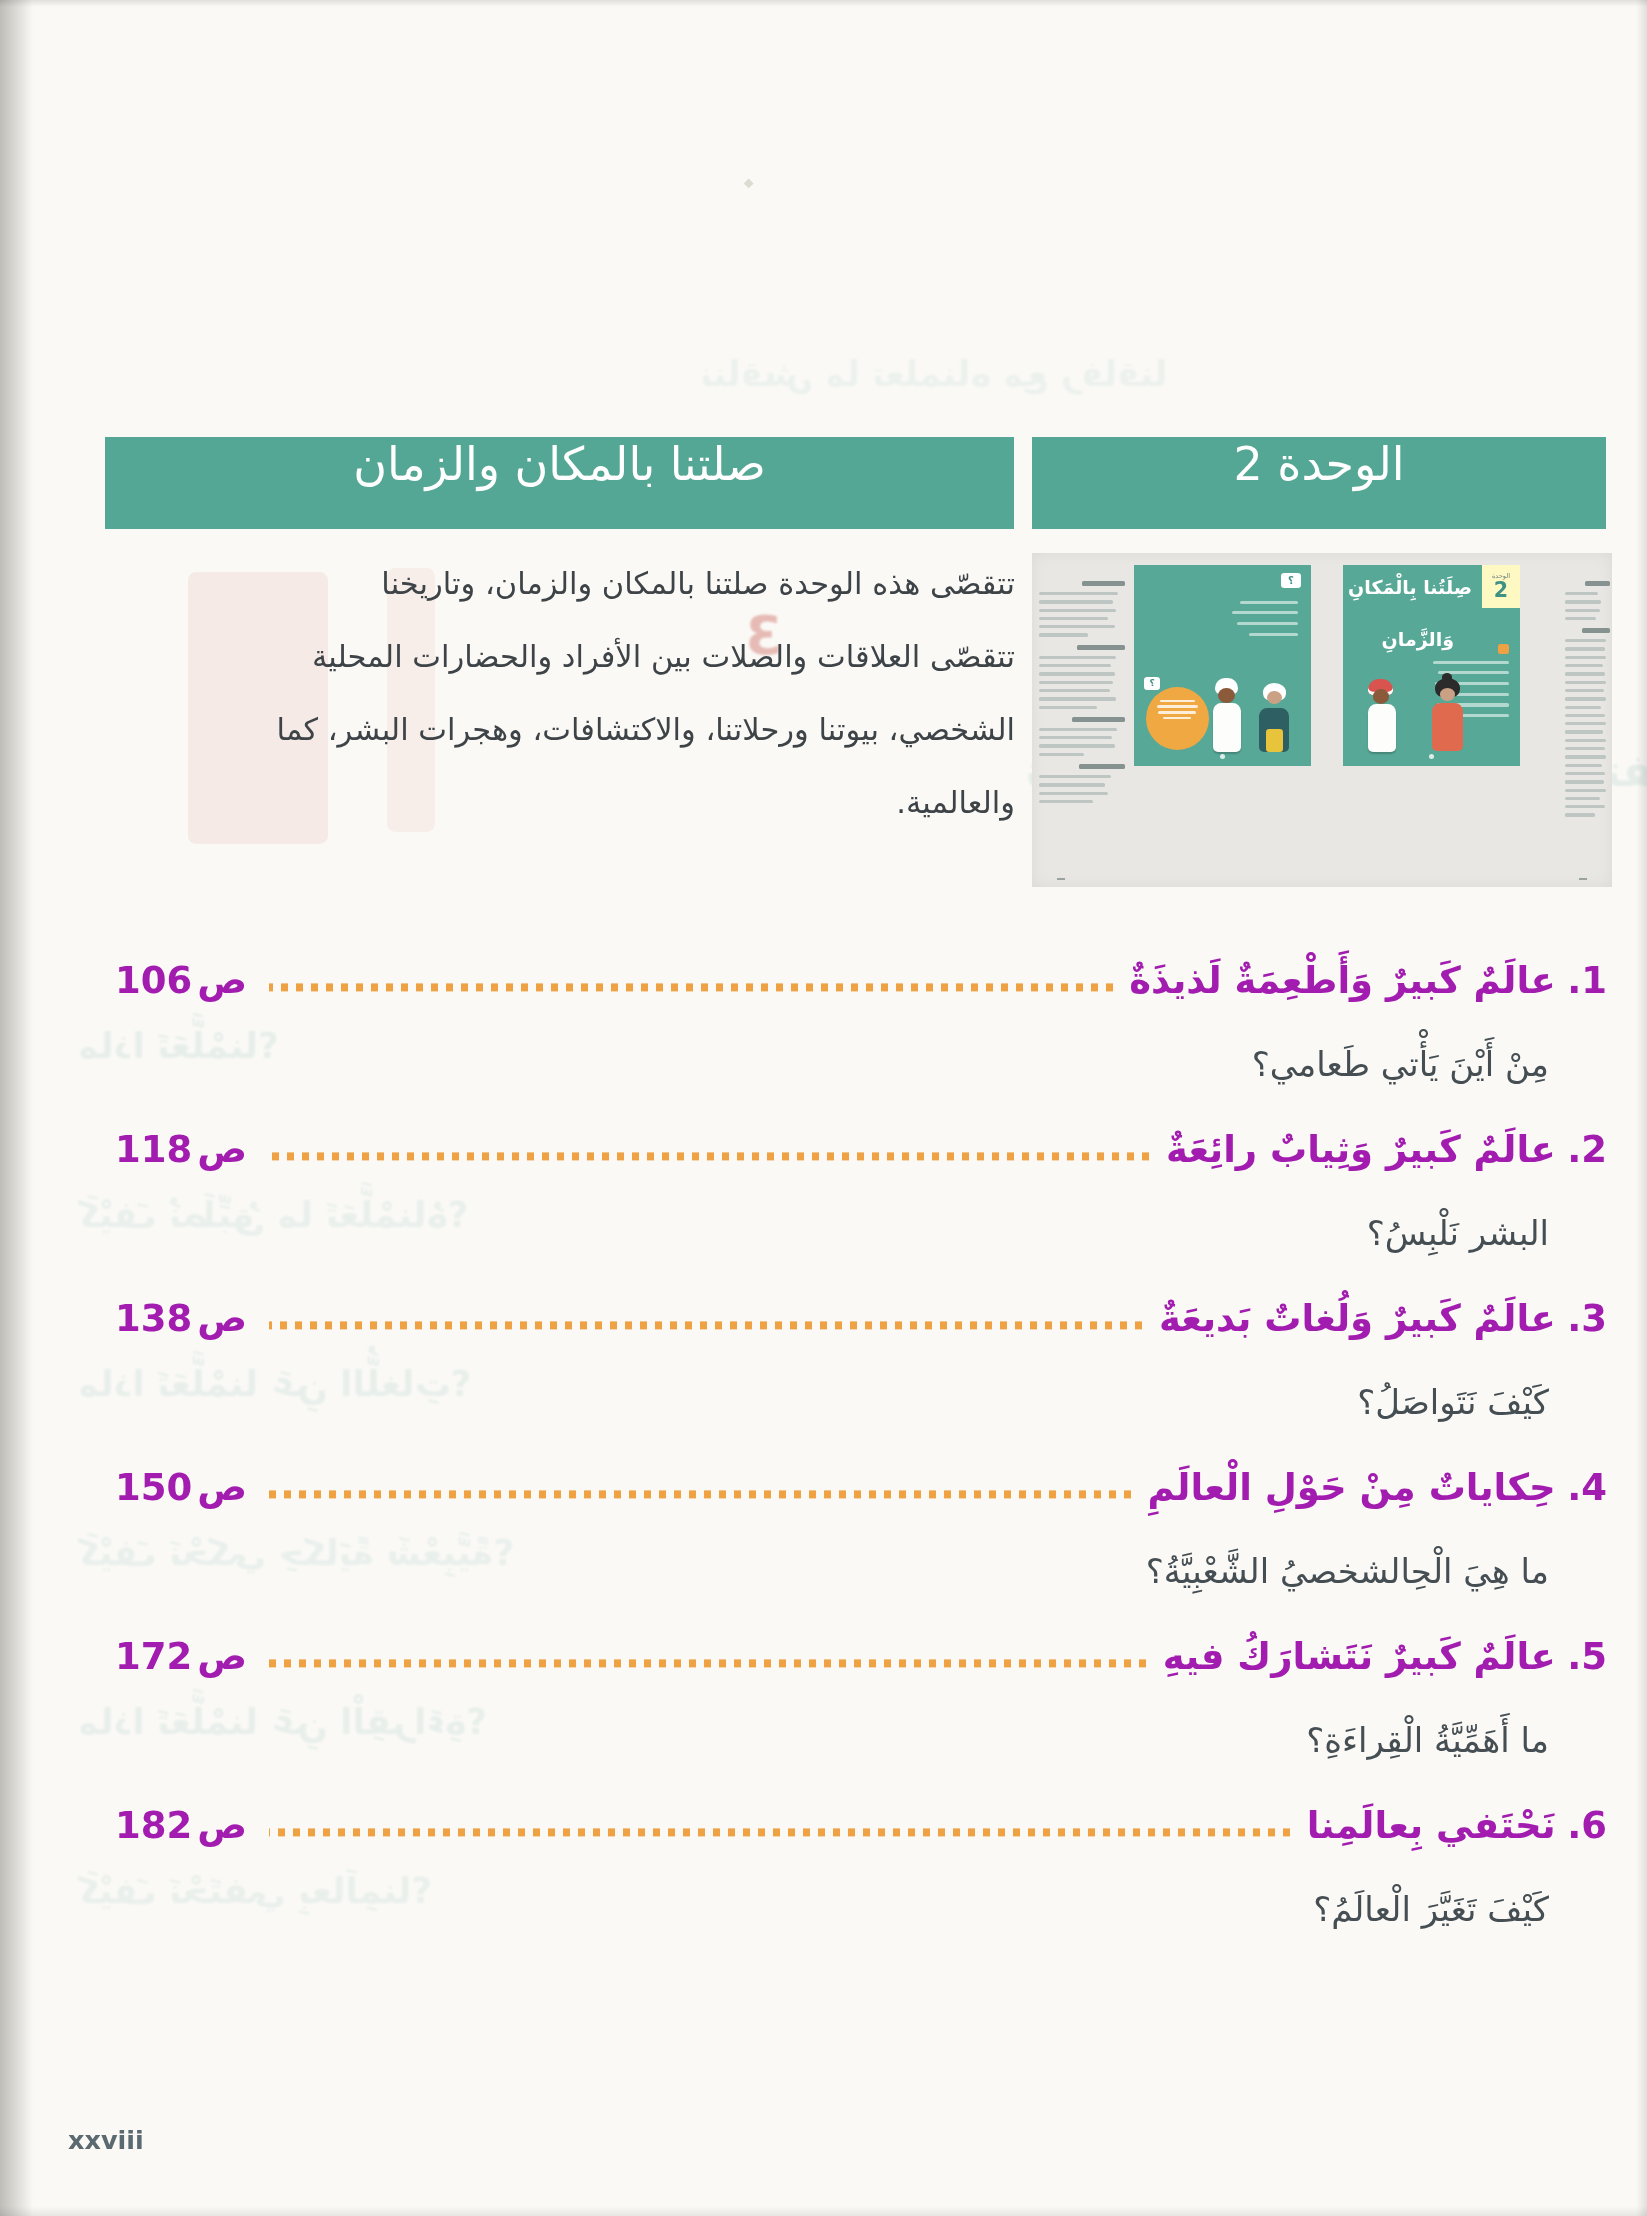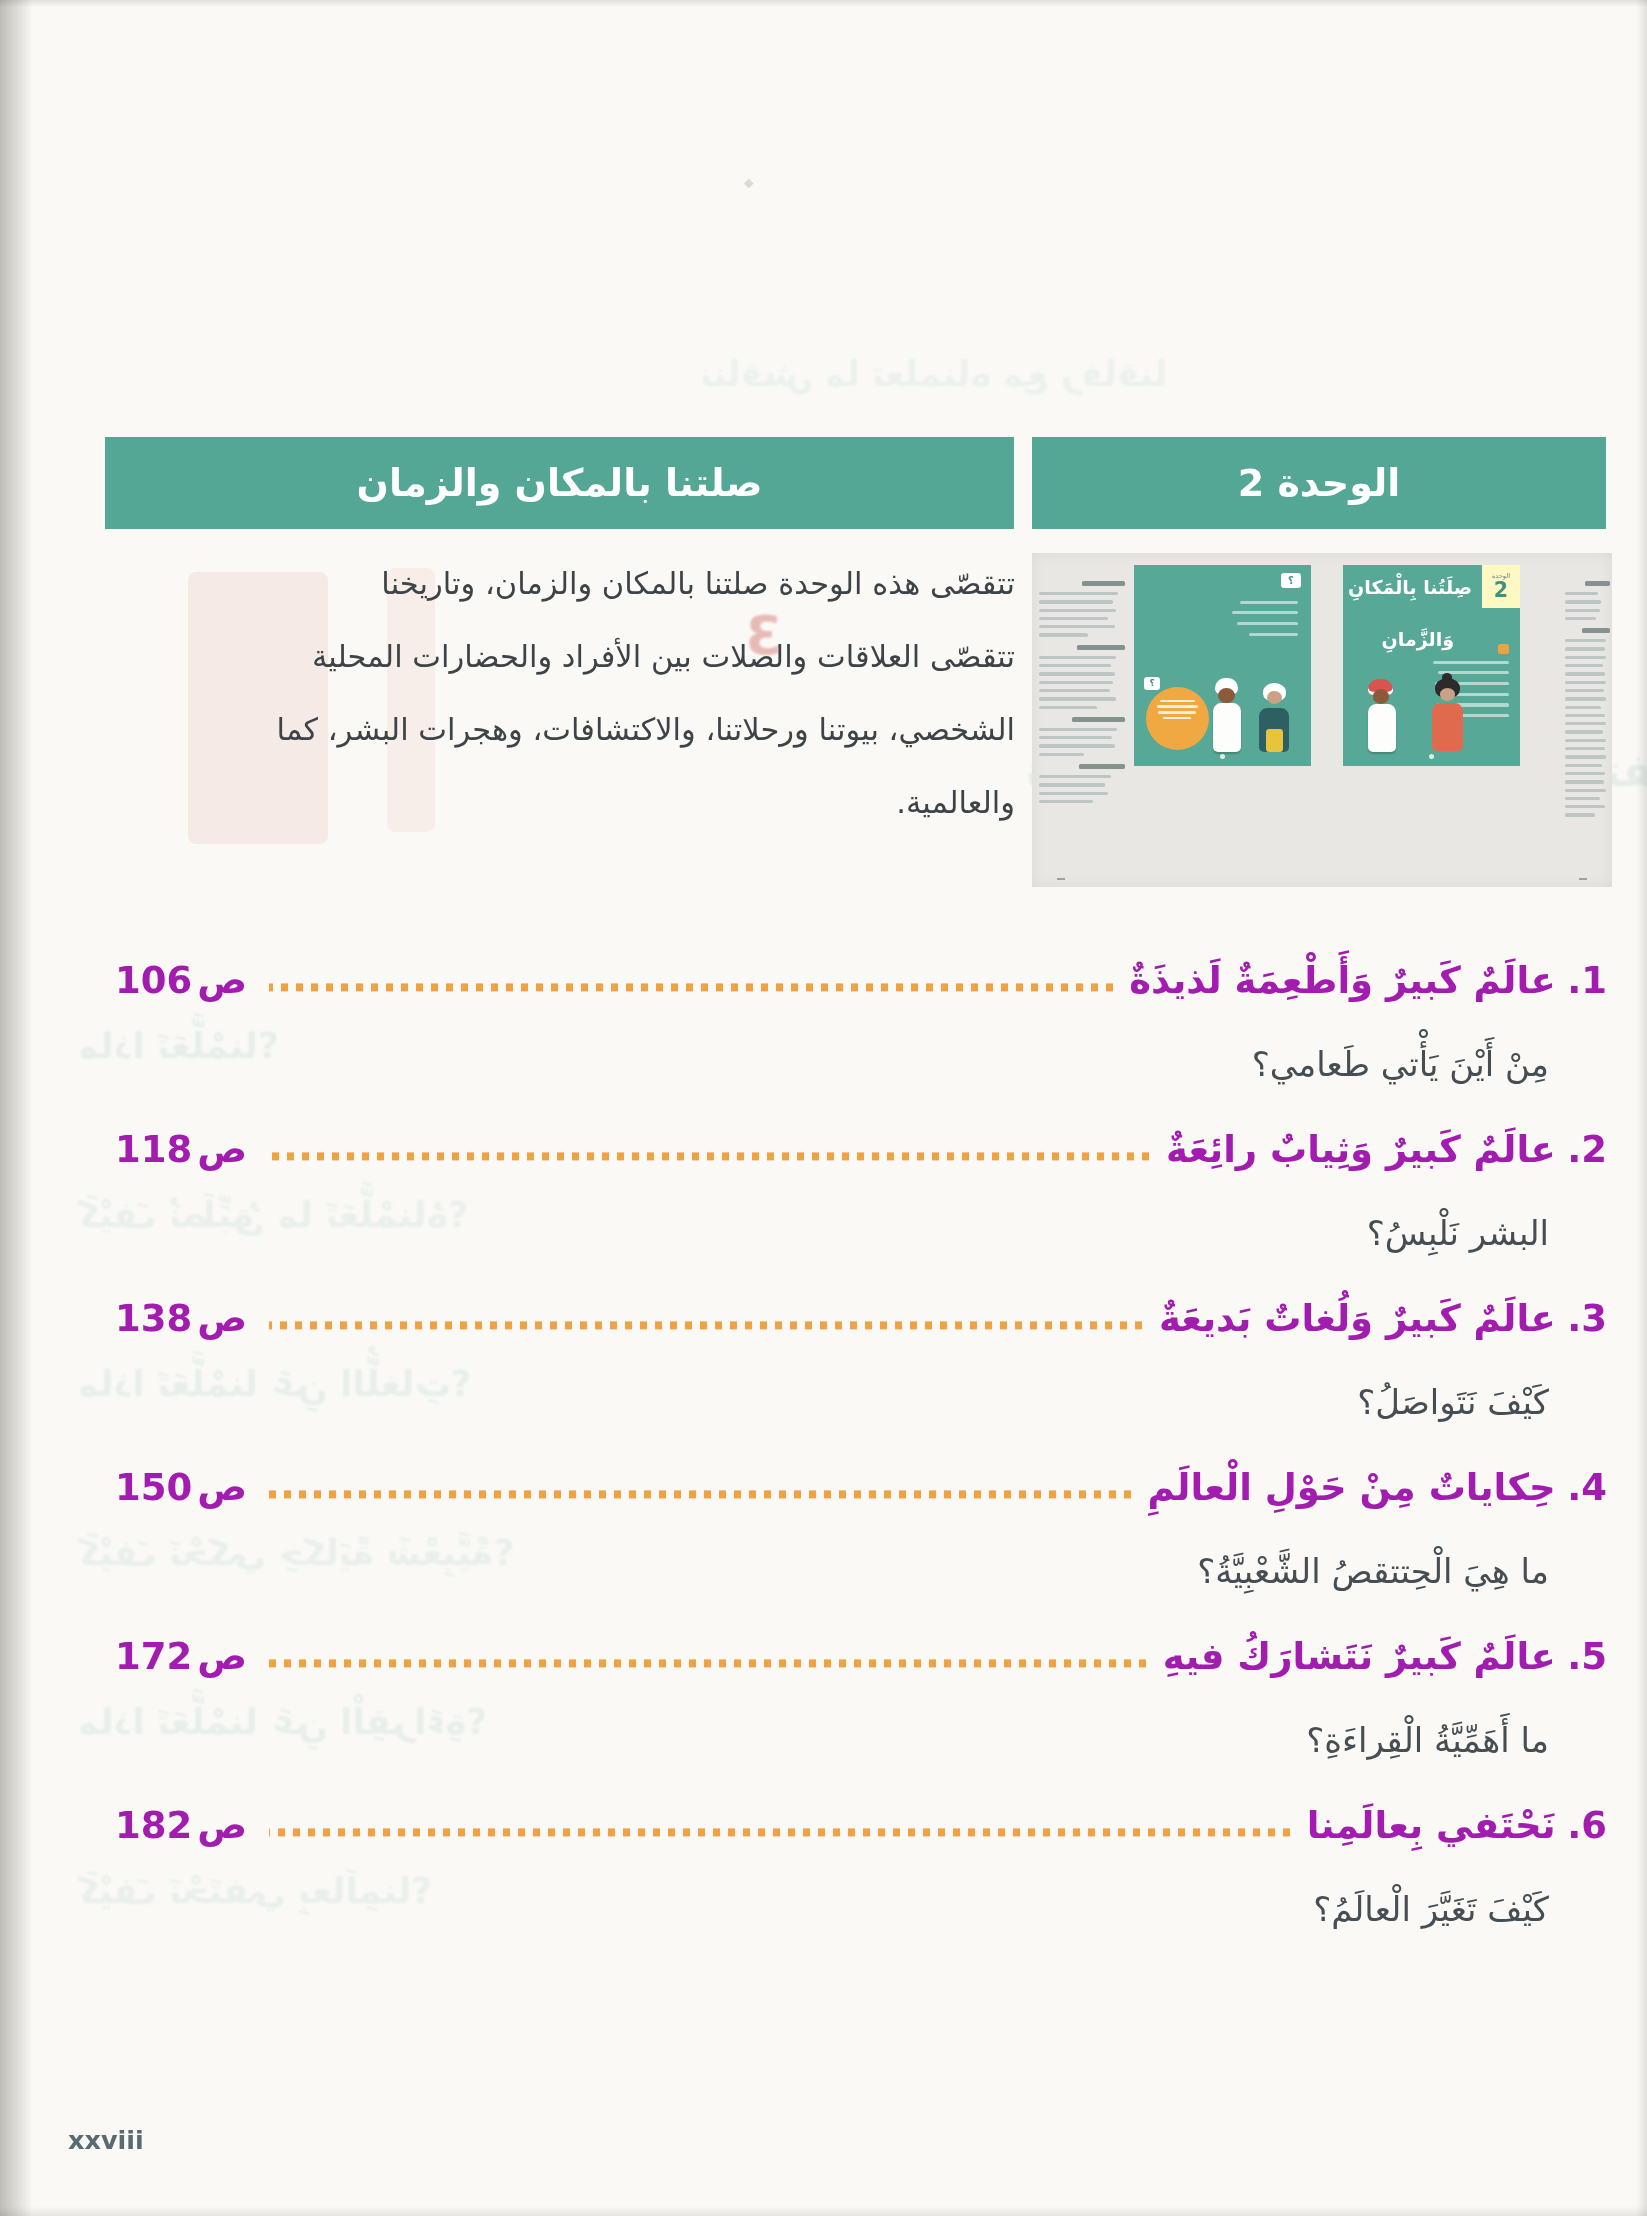--- a/index.html
+++ b/index.html
@@ -16,21 +16,21 @@
     background:linear-gradient(to top,rgba(0,0,0,.08),rgba(0,0,0,0));}
   .speck{position:absolute;left:745px;top:180px;width:7.4px;height:7.4px;background:#dddbd2;transform:rotate(45deg);}
 
   
   .ghost{position:absolute;direction:rtl;white-space:nowrap;font-weight:bold;color:#8ebbb1;
          transform:scaleX(-1);filter:blur(1.2px);}
   .strip{position:absolute;background:#d98874;border-radius:8.2px;}
 
   
   .hbar{position:absolute;top:437px;height:92px;background:#55a795;color:#fff;
-        display:flex;align-items:center;justify-content:center;font-weight:bold;font-size:38px;direction:rtl;}
+        display:flex;align-items:flex-start;justify-content:center;font-weight:normal;font-size:46px;direction:rtl;}
   .hbar.right{left:1032px;width:574px;}
   .hbar.left{left:105px;width:909px;}
 
   
   .intro{position:absolute;left:124px;top:547px;width:891px;direction:rtl;}
   .intro div{text-align:right;font-size:30.5px;line-height:73px;color:#3d4347;white-space:nowrap;}
 
   
   .thumb{position:absolute;left:1032px;top:553px;width:580px;height:334px;background:#e9e7e4;
          box-shadow:inset 0 0 15px rgba(0,0,0,.06);}
@@ -266,21 +266,21 @@
       <div class="toc-sub">كَيْفَ نَتَواصَلُ؟</div>
     </div>
 
     <div class="toc-item">
       <div class="toc-row">
         <span class="toc-num" dir="rtl">4.</span>
         <span class="toc-title">حِكاياتٌ مِنْ حَوْلِ الْعالَمِ</span>
         <span class="toc-dots"></span>
         <span class="toc-page"><span>ص</span><span>150</span></span>
       </div>
-      <div class="toc-sub">ما هِيَ الْحِتتقصُ الشَّعْبِيَّةُ؟</div>
+      <div class="toc-sub">ما هِيَ الْحِالشخصيُ الشَّعْبِيَّةُ؟</div>
     </div>
 
     <div class="toc-item">
       <div class="toc-row">
         <span class="toc-num" dir="rtl">5.</span>
         <span class="toc-title">عالَمٌ كَبيرٌ نَتَشارَكُ فيهِ</span>
         <span class="toc-dots"></span>
         <span class="toc-page"><span>ص</span><span>172</span></span>
       </div>
       <div class="toc-sub">ما أَهَمِّيَّةُ الْقِراءَةِ؟</div>

